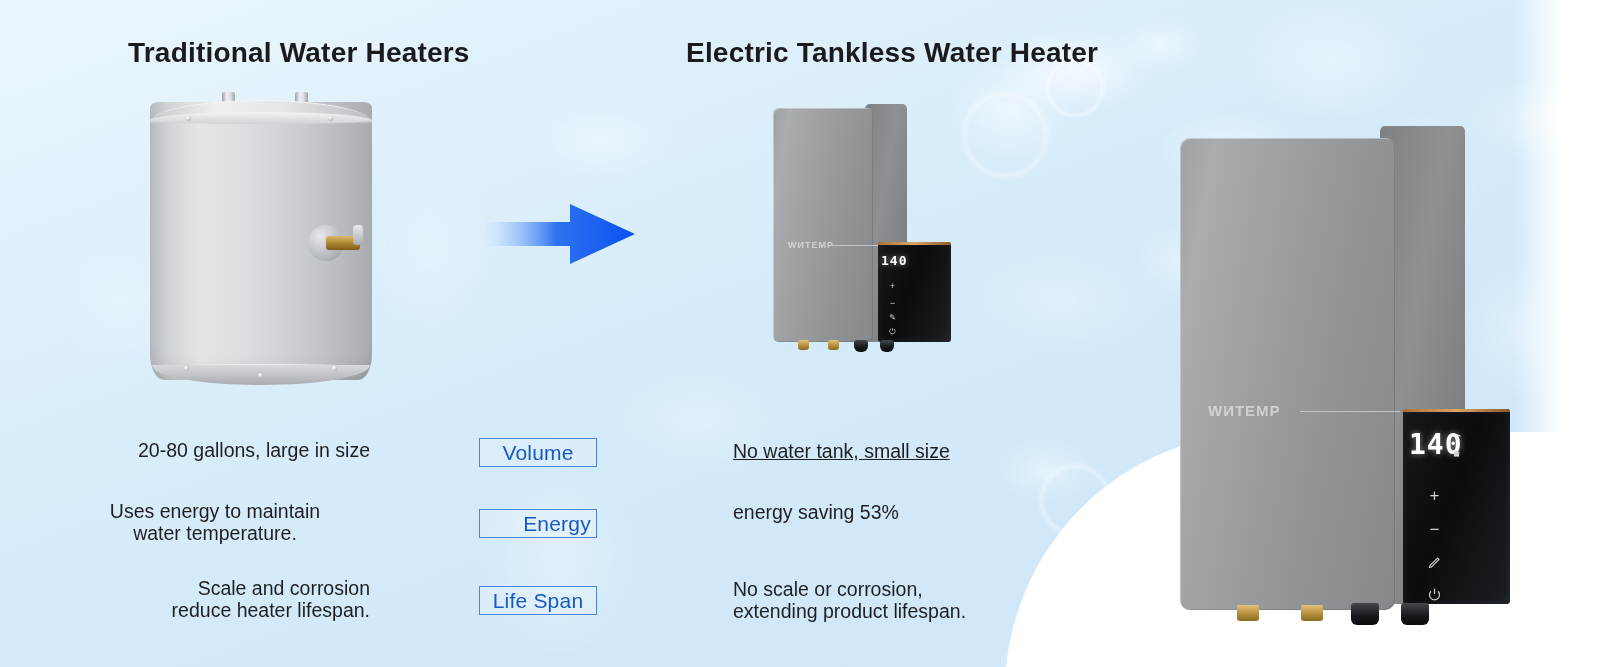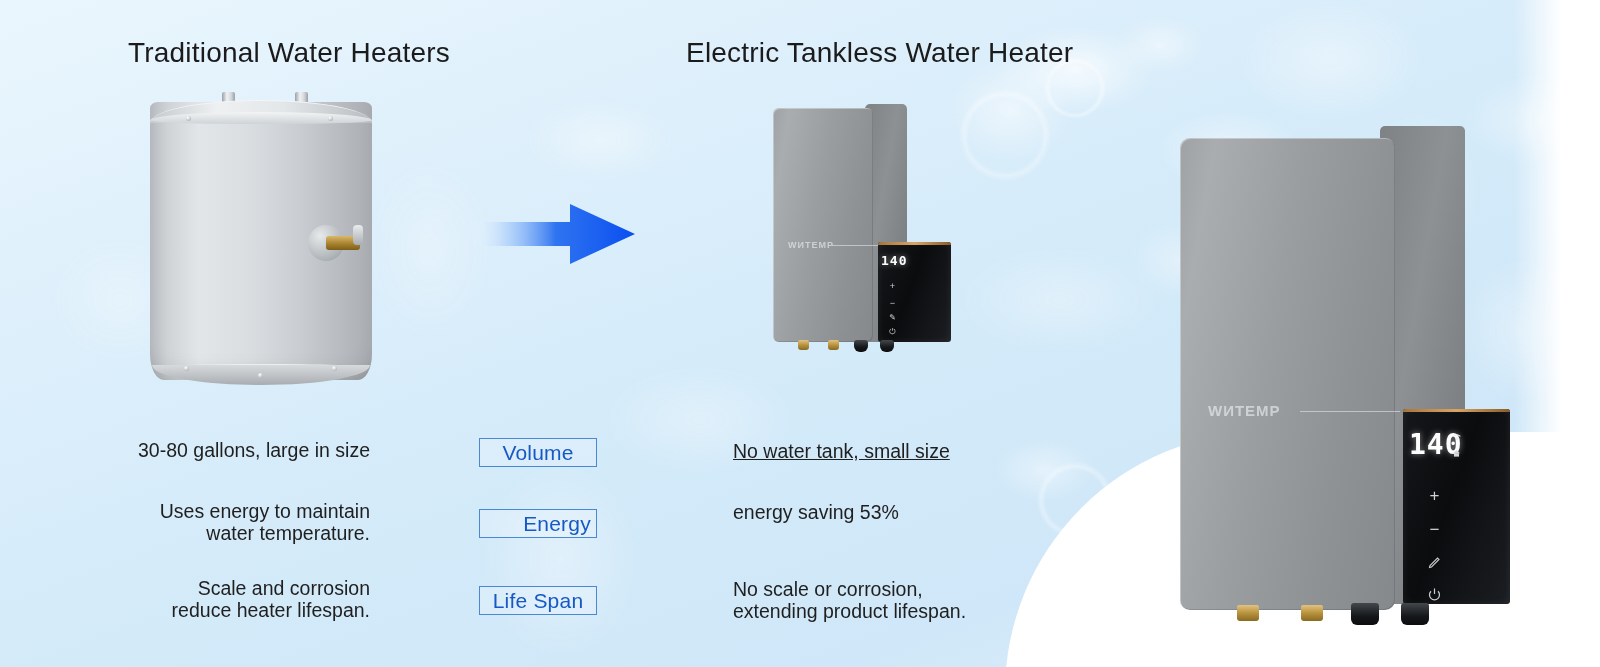--- a/index.html
+++ b/index.html
@@ -53,34 +53,34 @@
     position:absolute;left:1005px;top:432px;width:640px;height:260px;
     background:#ffffff;border-radius:340px 0 0 0;
   }
   .bg-white-right{
     position:absolute;right:0;top:0;width:86px;height:667px;
     background:linear-gradient(90deg, rgba(255,255,255,0) 0%, #ffffff 55%);
   }
 
   
   .heading{
-    position:absolute;color:#1b1b1b;font-size:28px;font-weight:400;
+    position:absolute;color:#1b1b1b;font-size:28px;font-weight:700;
     letter-spacing:.2px;white-space:nowrap;
   }
   #h-left{left:128px;top:37px;}
   #h-right{left:686px;top:37px;}
 
   
   .col{position:absolute;font-size:19.5px;line-height:1.12;color:#1f1f1f;}
   .col-left{left:60px;width:310px;text-align:right;}
   .col-right{left:733px;width:330px;text-align:left;}
   .frow{position:absolute;}
   .frow span{display:block;}
 
-  #l-row0{top:440px;} #l-row1{top:501px;} #l-row2{top:578px;}
+  #l-row0{top:440px;} #l-row1{top:501px;text-align:center;} #l-row2{top:578px;}
   #r-row0{top:441px;text-decoration:underline;} #r-row1{top:502px;} #r-row2{top:579px;}
 
   
   .chip{
     position:absolute;left:479px;width:118px;height:29px;
     border:1.5px solid #4a87d4;background:rgba(255,255,255,.18);
     color:#1759c4;font-size:21px;display:flex;align-items:center;justify-content:center;
     box-sizing:border-box;letter-spacing:.2px;
   }
   #chip0{top:438px;}
@@ -283,21 +283,21 @@
     <div class="nipple" style="left:126px;top:483px;width:22px;height:16px;"></div>
     <div class="blackport" style="left:176px;top:481px;width:28px;height:22px;"></div>
     <div class="blackport" style="left:226px;top:481px;width:28px;height:22px;"></div>
   </div>
 
   <div class="chip" id="chip0">Volume</div>
   <div class="chip" id="chip1">Energy</div>
   <div class="chip" id="chip2">Life Span</div>
 
   <div class="col col-left frow" id="l-row0">
-    <span>30-80 gallons, large in size</span>
+    <span>20-80 gallons, large in size</span>
   </div>
   <div class="col col-left frow" id="l-row1">
     <span>Uses energy to maintain</span>
     <span>water temperature.</span>
   </div>
   <div class="col col-left frow" id="l-row2">
     <span>Scale and corrosion</span>
     <span>reduce heater lifespan.</span>
   </div>
 

